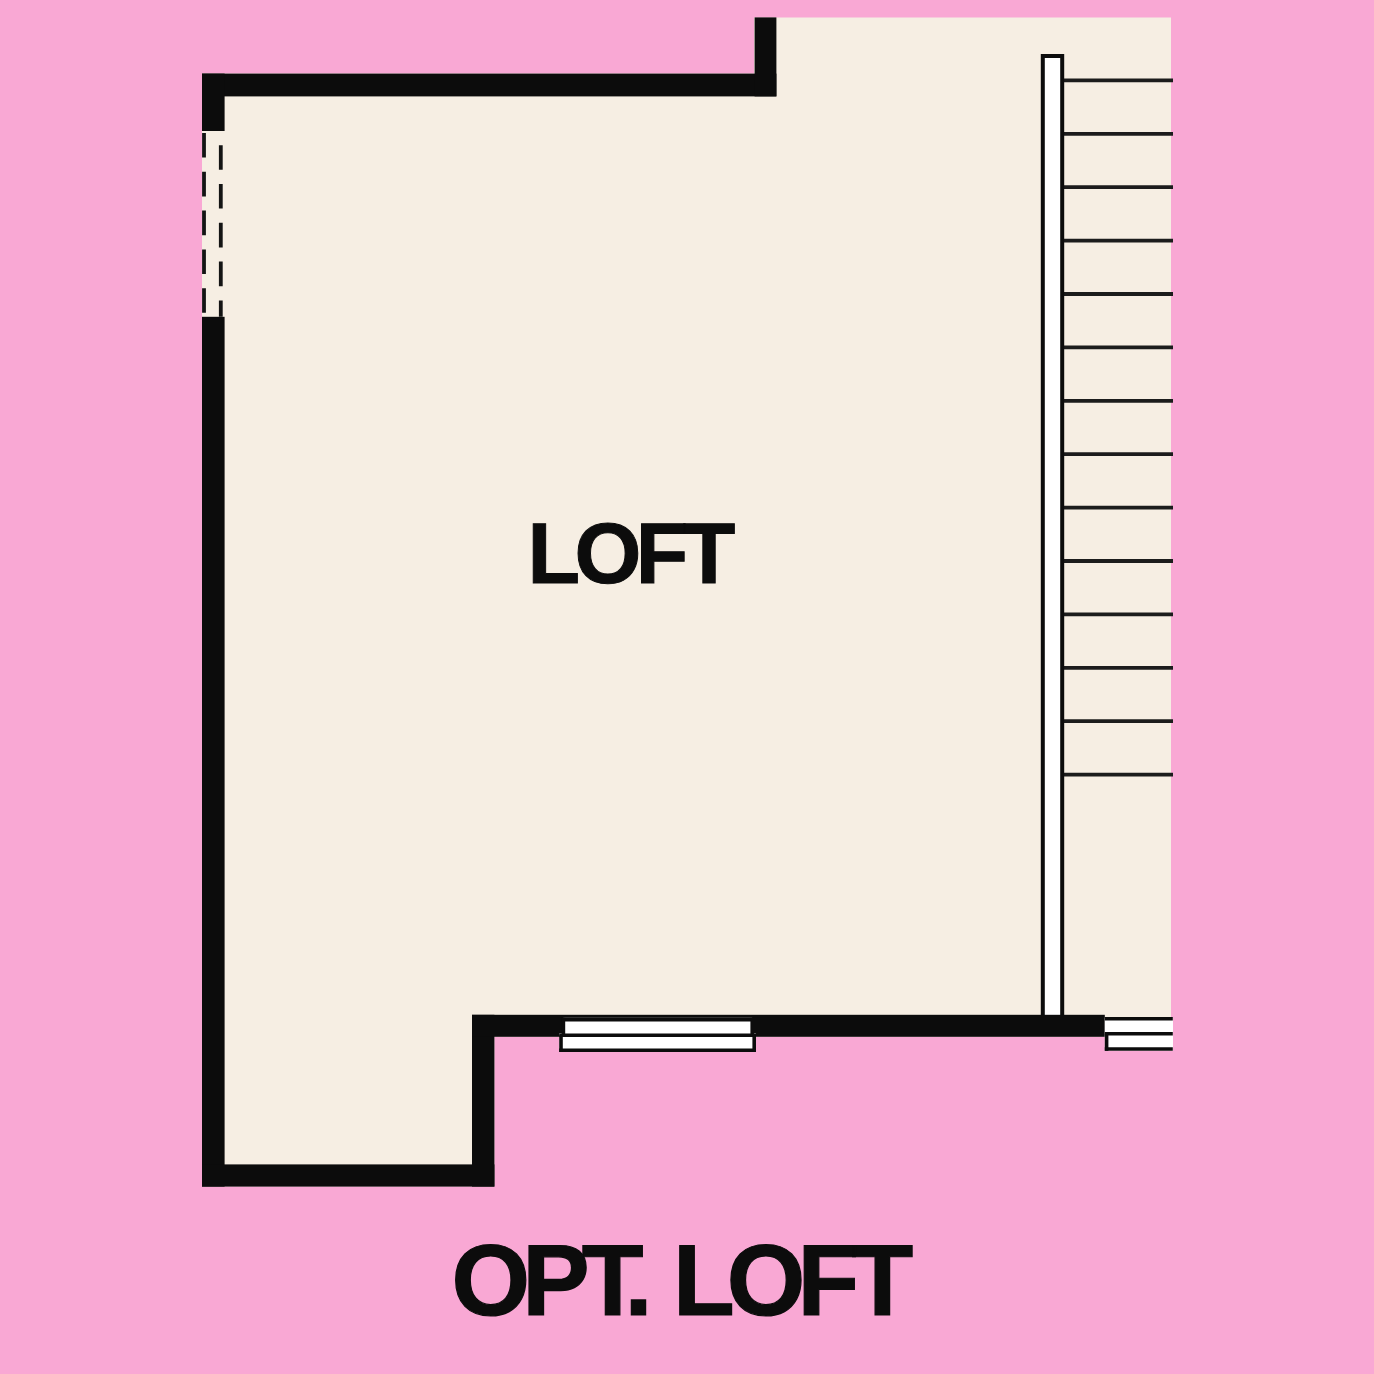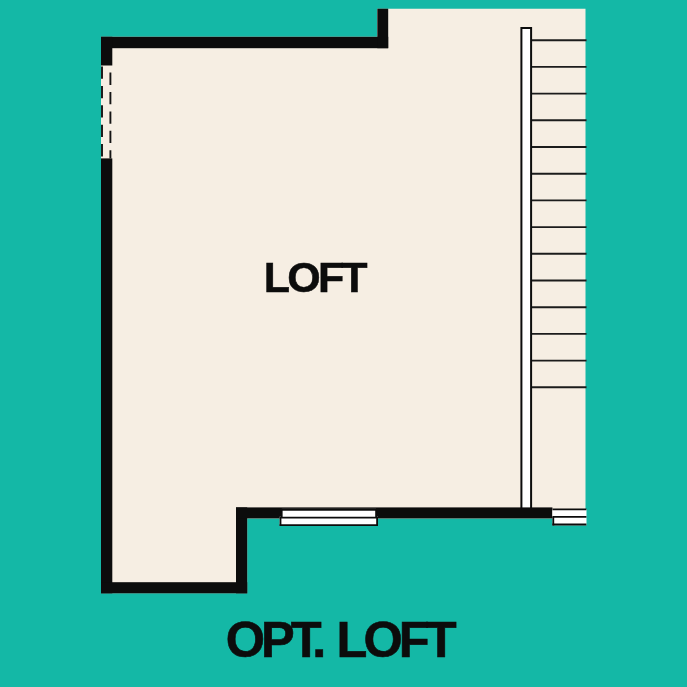--- a/index.html
+++ b/index.html
@@ -1,16 +1,16 @@
 <!DOCTYPE html>
 <html><head>
 <meta charset="utf-8">
 <style>
   html,body{margin:0;padding:0;background:#ffffff;}
-  .page{width:687px;height:687px;position:relative;background:#14b8a6;font-family:"Liberation Sans", sans-serif;}
+  .page{width:687px;height:687px;position:relative;background:#f9a8d4;font-family:"Liberation Sans", sans-serif;}
   svg{position:absolute;left:0;top:0;}
 </style>
 </head>
 <body>
 <div class="page">
 <svg width="687" height="687" viewBox="0 0 687 687">
 
   <polygon points="101,36.8 377,36.8 377,8.7 585.5,8.7 585.5,518.4 247.2,518.4 247.2,593.3 101,593.3" fill="#f6eee3"></polygon>
 
   <g stroke="#1c1c1c" stroke-width="1.9">

